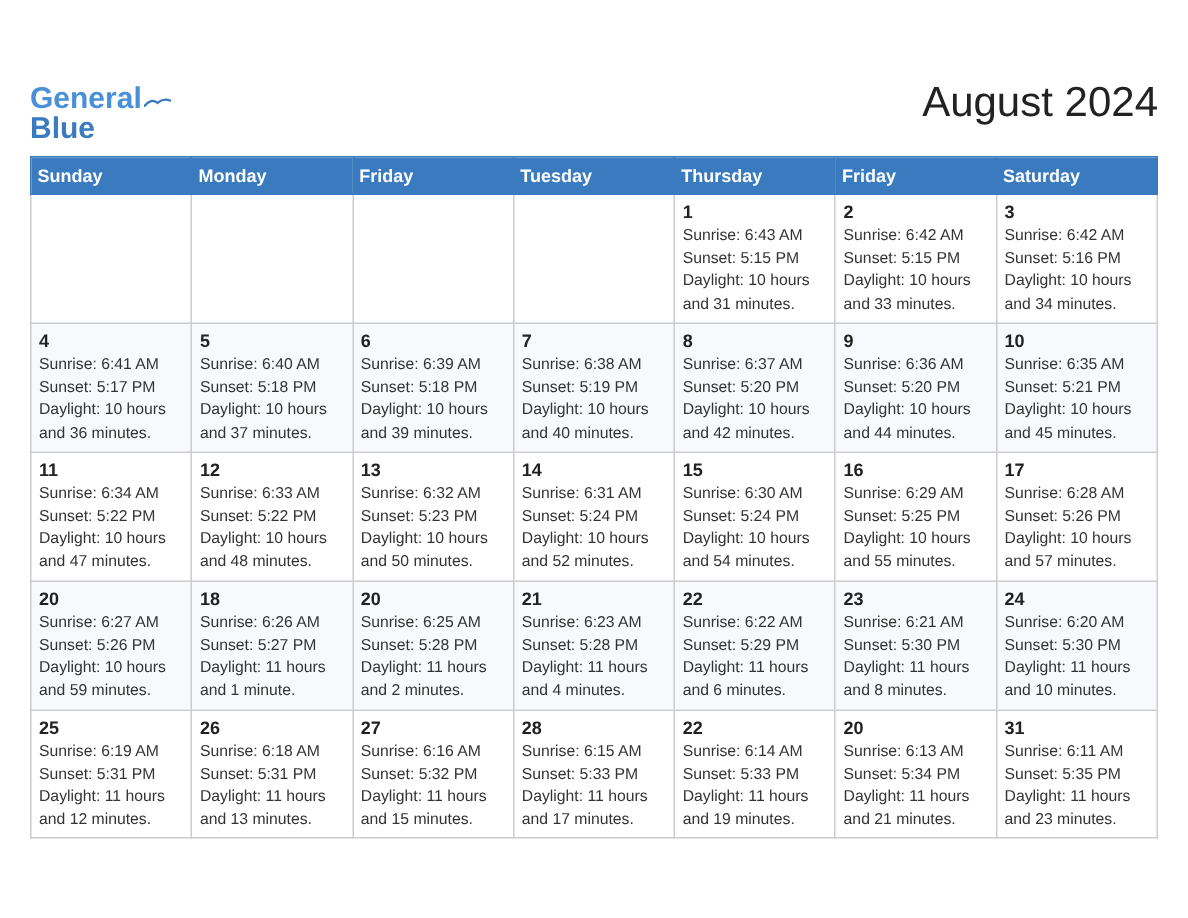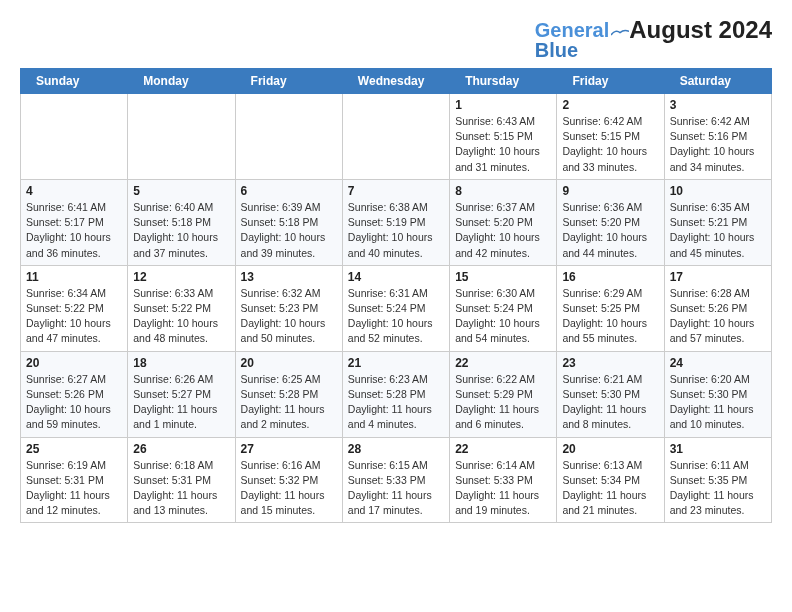--- a/index.html
+++ b/index.html
@@ -6,22 +6,23 @@
     body {
       font-family: Arial, sans-serif;
       background: #fff;
       width: 792px;
       min-height: 612px;
       padding: 16px 20px;
     }
     .header-area {
       display: flex;
       align-items: flex-start;
-      justify-content: flex-end;
+      justify-content: space-between;
       margin-bottom: 8px;
+      margin-top: 36px;
     }
     .logo {
       display: flex;
       flex-direction: column;
       align-items: flex-start;
       margin-top: 4px;
     }
     .logo-text {
       font-size: 20px;
       font-weight: bold;
@@ -32,40 +33,40 @@
     .logo-bird {
       width: 18px;
       height: 14px;
       margin-left: 38px;
       margin-top: -2px;
     }
     .title-area {
       text-align: right;
     }
     .main-title {
-      font-size: 24px;
-      font-weight: bold;
+      font-size: 28px;
+      font-weight: normal;
       color: #222;
     }
     .subtitle {
       font-size: 16px;
       color: #333;
     }
     table {
       width: 100%;
       border-collapse: collapse;
       font-size: 11px;
     }
     thead tr {
       background-color: #3a7bbf;
     }
     thead th {
       color: #fff;
       font-weight: bold;
-      padding: 5px 15px;
+      padding: 5px 4px;
       text-align: left;
       font-size: 12px;
       border: 1px solid #3a7bbf;
     }
     tbody td {
       vertical-align: top;
       padding: 4px 5px;
       border: 1px solid #ccc;
       min-height: 80px;
       width: 14.28%;
@@ -106,21 +107,21 @@
     <div class="main-title">August 2024</div>
   </div>
 </div>
 
 <table>
   <thead>
     <tr>
     <th>Sunday</th>
         <th>Monday</th>
         <th>Friday</th>
-        <th>Wednesday</th>
+        <th>Tuesday</th>
         <th>Thursday</th>
         <th>Friday</th>
         <th>Saturday</th>
       </tr>
   </thead>
   <tbody>
   <tr>
         <td class="empty"></td>
         <td class="empty"></td>
         <td class="empty"></td>

